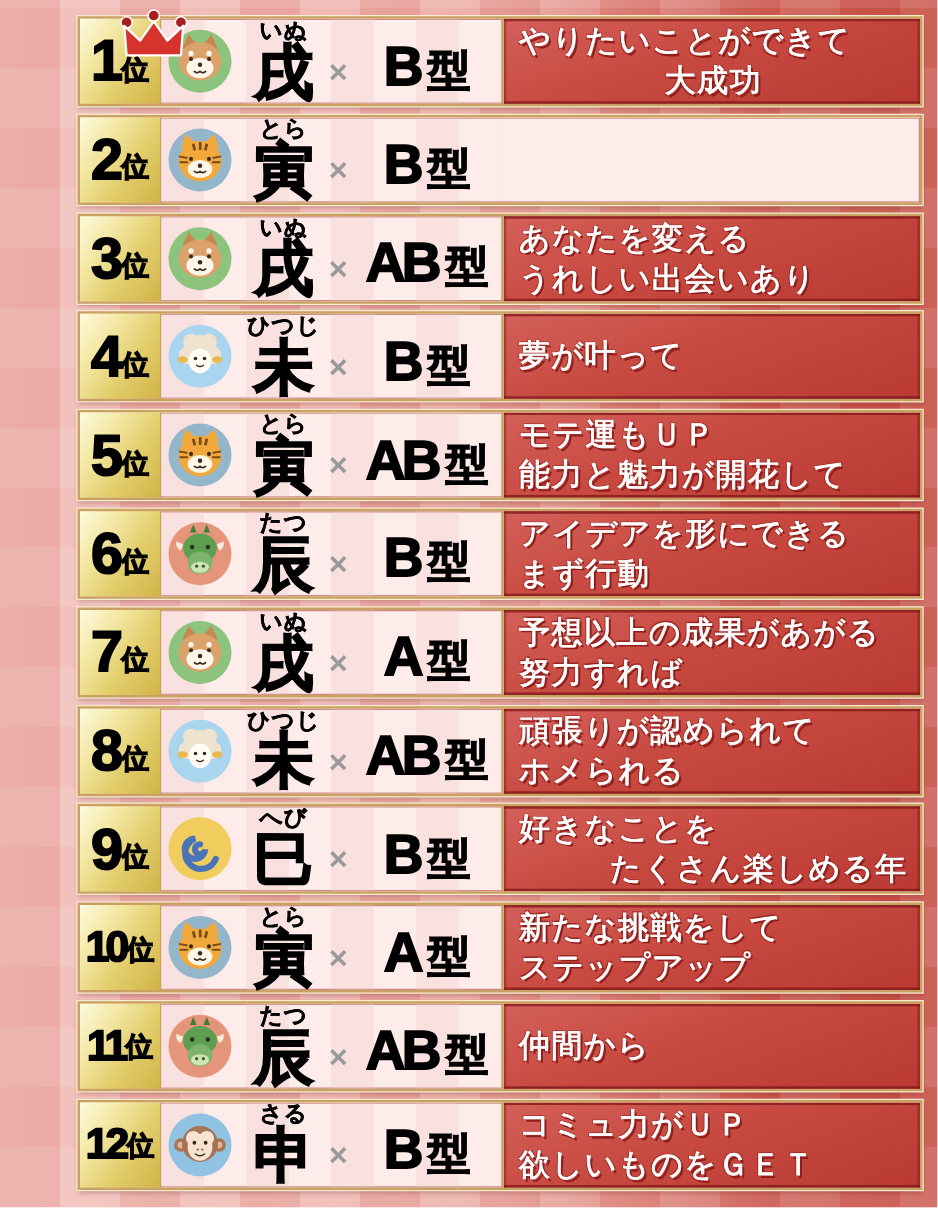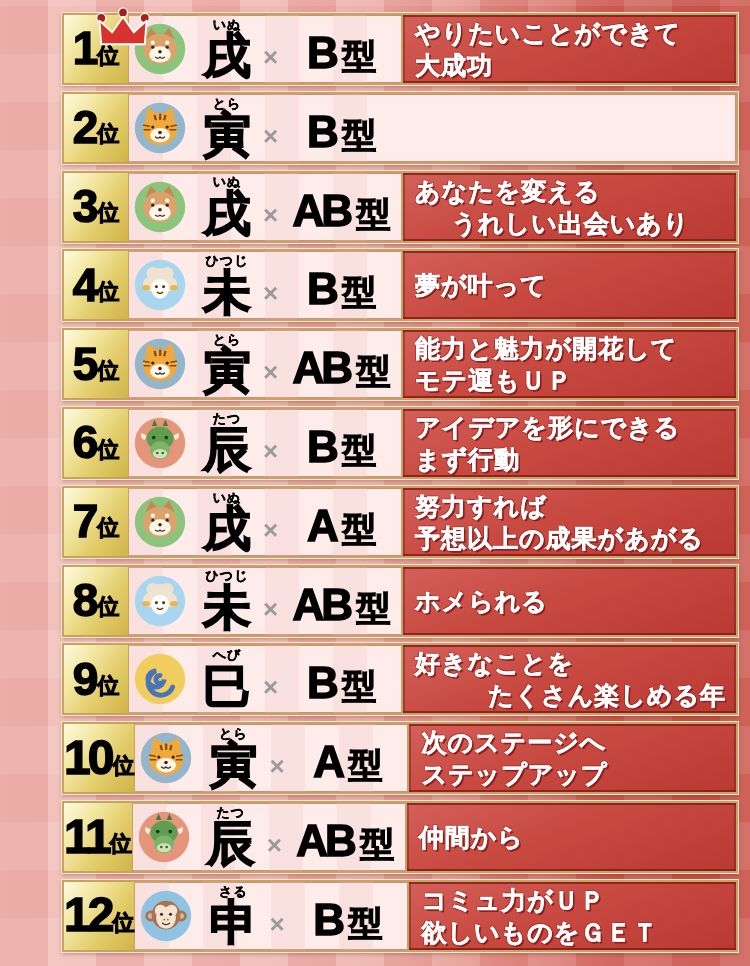--- a/index.html
+++ b/index.html
@@ -12,39 +12,39 @@
       repeating-linear-gradient(90deg, rgba(190,70,64,0.13) 0 48px, rgba(255,255,255,0.10) 48px 96px);}
   .list{position:absolute;left:62px;top:13px;width:676px;}
   .row{position:relative;height:72px;margin-bottom:6.8px;display:flex;box-sizing:border-box;
     border:2px solid #c9a262;background:#fdecea;
     box-shadow:0 0 0 1px #f6ead0, 0 2px 4px rgba(90,20,20,.35), inset 0 0 0 1px rgba(165,60,50,.55);}
   .rank-cell{flex:0 0 64px;position:relative;display:flex;align-items:center;justify-content:center;
     background:linear-gradient(125deg,#fdfae0 0%,#f4e9a8 28%,#e3cd6b 62%,#d0b448 100%);
     border-right:1px solid #c9a262;}
   .rank-wrap{display:flex;align-items:flex-end;}
   .rank-num{font-size:46px;font-weight:bold;line-height:.85;letter-spacing:-2px;color:#000;-webkit-text-stroke:1.5px #000;}
-  .rank-num.two-digit{font-size:48px;letter-spacing:-3px;}
+  .rank-num.two-digit{font-size:34px;letter-spacing:-3px;}
   .rank-suffix{font-size:22px;font-weight:bold;color:#000;line-height:1;margin-left:1px;margin-bottom:2px;-webkit-text-stroke:1px #000;}
   .crown{position:absolute;left:30px;top:-9px;width:58px;height:42px;z-index:5;}
   .zodiac-cell{flex:0 0 272px;display:flex;align-items:center;box-sizing:border-box;padding-left:4px;
     background:linear-gradient(0deg,#fdeceb,#fdf2f0);
     background-image:repeating-linear-gradient(90deg, rgba(238,195,195,.28) 0 34px, rgba(255,255,255,0) 34px 68px);}
   .zodiac-icon{width:54px;height:54px;flex:0 0 54px;}
   .zodiac-block{display:flex;flex-direction:column;align-items:center;width:64px;margin-left:8px;}
-  .furigana{font-size:13px;font-weight:bold;line-height:1.1;color:#000;letter-spacing:1px;-webkit-text-stroke:.4px #000;}
+  .furigana{font-size:18px;font-weight:bold;line-height:1.1;color:#000;letter-spacing:1px;-webkit-text-stroke:.4px #000;}
   .kanji{font-size:48px;font-weight:bold;line-height:1;color:#000;-webkit-text-stroke:1.5px #000;}
   .cross{font-size:26px;font-weight:bold;color:#9a9a9a;margin:16px 4px 0 4px;line-height:1;}
   .blood{flex:1;text-align:center;padding-top:10px;white-space:nowrap;}
   .blood-letter{font-size:44px;font-weight:bold;color:#000;letter-spacing:-3px;-webkit-text-stroke:1.5px #000;}
   .blood-suffix{font-size:34px;font-weight:bold;color:#000;margin-left:2px;-webkit-text-stroke:1.2px #000;}
   .panel{flex:1;box-sizing:border-box;border-left:2px solid #c9a262;color:#fff;
     background:linear-gradient(160deg,#d4605a 0%,#c74940 45%,#ba3a33 100%);
     box-shadow:inset 0 2px 0 rgba(130,25,25,.8), inset 0 -2px 0 rgba(130,25,25,.8), inset 2px 0 0 rgba(130,25,25,.5), inset -2px 0 0 rgba(130,25,25,.5);
     display:flex;flex-direction:column;justify-content:center;padding:2px 10px 2px 12px;}
-  .fline{font-size:25px;font-weight:bold;line-height:1.28;letter-spacing:1px;white-space:nowrap;
+  .fline{font-size:25px;font-weight:normal;line-height:1.28;letter-spacing:1px;white-space:nowrap;
     -webkit-text-stroke:.7px #fff;
     text-shadow:2px 2px 0 #8e1f1c,-1px -1px 0 rgba(142,31,28,.6),1px -1px 0 rgba(142,31,28,.6),-1px 1px 0 rgba(142,31,28,.6);}
   .defs{position:absolute;width:0;height:0;overflow:hidden;}
 </style>
 </head>
 <body>
 
 <div class="stage">
   <svg class="defs" aria-hidden="true">
     <symbol id="sym-dog" viewBox="0 0 60 60">
@@ -148,21 +148,21 @@
         <span class="kanji">戌</span>
       </span>
       <span class="cross">×</span>
       <span class="blood">
         <span class="blood-letter">B</span>
         <span class="blood-suffix">型</span>
       </span>
     </div>
     <div class="panel">
       <div class="fline">やりたいことができて</div>
-      <div class="fline" style="text-align: left;">大成功</div>
+      <div class="fline" style="text-align: center;">大成功</div>
     </div>
   </div>
 
   <div class="row">
     <div class="rank-cell">
 
       <span class="rank-wrap">
         <span class="rank-num">2</span>
         <span class="rank-suffix">位</span>
       </span>
@@ -200,21 +200,21 @@
         <span class="kanji">戌</span>
       </span>
       <span class="cross">×</span>
       <span class="blood">
         <span class="blood-letter">AB</span>
         <span class="blood-suffix">型</span>
       </span>
     </div>
     <div class="panel">
       <div class="fline">あなたを変える</div>
-      <div class="fline" style="text-align: center;">うれしい出会いあり</div>
+      <div class="fline" style="text-align: left;">うれしい出会いあり</div>
     </div>
   </div>
 
   <div class="row">
     <div class="rank-cell">
 
       <span class="rank-wrap">
         <span class="rank-num">4</span>
         <span class="rank-suffix">位</span>
       </span>
@@ -254,22 +254,22 @@
         <span class="furigana">とら</span>
         <span class="kanji">寅</span>
       </span>
       <span class="cross">×</span>
       <span class="blood">
         <span class="blood-letter">AB</span>
         <span class="blood-suffix">型</span>
       </span>
     </div>
     <div class="panel">
+      <div class="fline" style="text-align: left;">モテ運もＵＰ</div>
       <div class="fline">能力と魅力が開花して</div>
-      <div class="fline" style="text-align: left;">モテ運もＵＰ</div>
     </div>
   </div>
 
   <div class="row">
     <div class="rank-cell">
 
       <span class="rank-wrap">
         <span class="rank-num">6</span>
         <span class="rank-suffix">位</span>
       </span>
@@ -310,22 +310,22 @@
         <span class="furigana">いぬ</span>
         <span class="kanji">戌</span>
       </span>
       <span class="cross">×</span>
       <span class="blood">
         <span class="blood-letter">A</span>
         <span class="blood-suffix">型</span>
       </span>
     </div>
     <div class="panel">
+      <div class="fline" style="text-align: left;">予想以上の成果があがる</div>
       <div class="fline">努力すれば</div>
-      <div class="fline" style="text-align: left;">予想以上の成果があがる</div>
     </div>
   </div>
 
   <div class="row">
     <div class="rank-cell">
 
       <span class="rank-wrap">
         <span class="rank-num">8</span>
         <span class="rank-suffix">位</span>
       </span>
@@ -338,20 +338,21 @@
         <span class="furigana">ひつじ</span>
         <span class="kanji">未</span>
       </span>
       <span class="cross">×</span>
       <span class="blood">
         <span class="blood-letter">AB</span>
         <span class="blood-suffix">型</span>
       </span>
     </div>
     <div class="panel">
+      <div class="fline">頑張りが認められて</div>
       <div class="fline" style="text-align: left;">ホメられる</div>
     </div>
   </div>
 
   <div class="row">
     <div class="rank-cell">
 
       <span class="rank-wrap">
         <span class="rank-num">9</span>
         <span class="rank-suffix">位</span>
@@ -393,21 +394,21 @@
         <span class="furigana">とら</span>
         <span class="kanji">寅</span>
       </span>
       <span class="cross">×</span>
       <span class="blood">
         <span class="blood-letter">A</span>
         <span class="blood-suffix">型</span>
       </span>
     </div>
     <div class="panel">
-      <div class="fline">次のステージへ</div>
+      <div class="fline">新たな挑戦をして</div>
       <div class="fline" style="text-align: left;">ステップアップ</div>
     </div>
   </div>
 
   <div class="row">
     <div class="rank-cell">
 
       <span class="rank-wrap">
         <span class="rank-num two-digit">11</span>
         <span class="rank-suffix">位</span>

